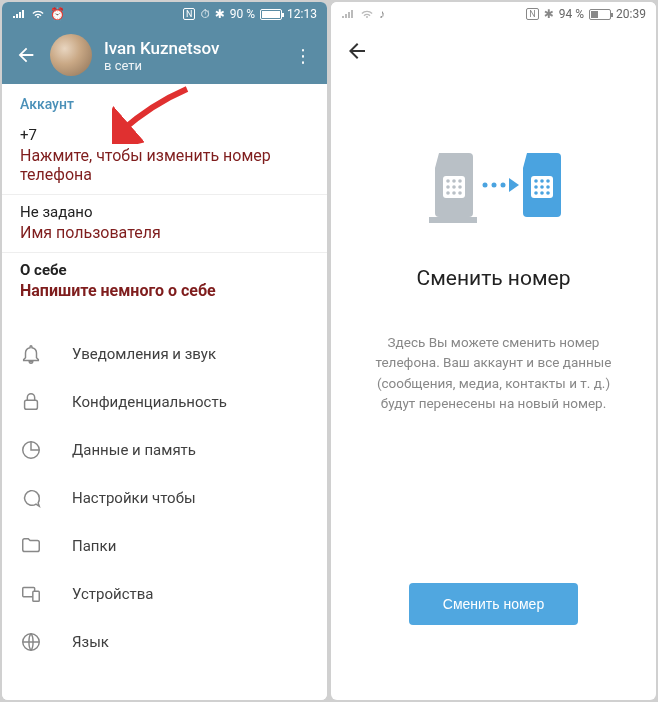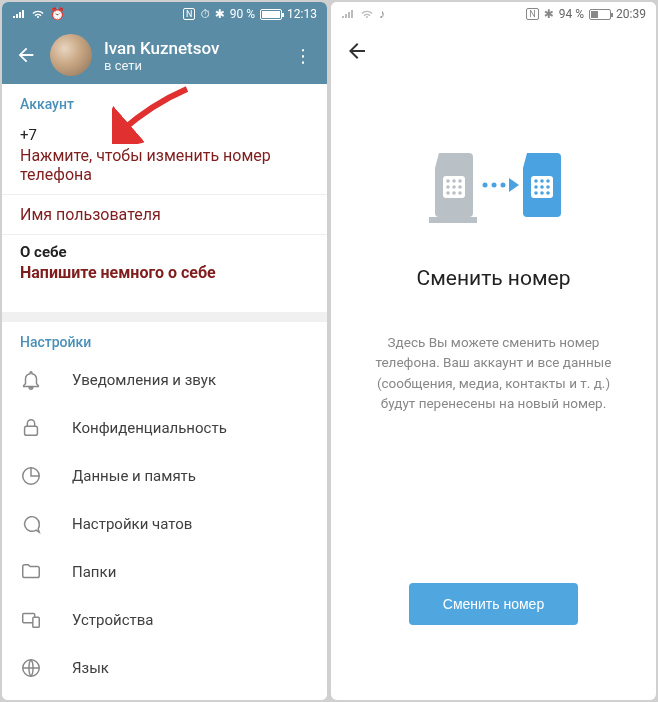--- a/index.html
+++ b/index.html
@@ -51,21 +51,21 @@
     width: 42px; height: 42px; border-radius: 50%;
     background: radial-gradient(circle at 35% 35%, #e8d5c0 0%, #c9a885 40%, #8a6f55 100%);
     margin-left: 12px; flex-shrink:0;
   }
   .hdr-text { margin-left: 12px; flex:1; }
   .hdr-name { font-size: 17px; font-weight: 500; }
   .hdr-status { font-size: 13px; opacity: 0.9; }
   .dots { width: 24px; text-align:center; font-size: 18px; }
   
   .content { background: #f0f0f0; height: calc(100% - 82px); overflow-y: hidden; }
-  .section { background: #fff; margin-bottom: 10px; padding-bottom: 20px; }
+  .section { background: #fff; padding-bottom: 20px; }
   .sec-title {
     color: #4a90b8; font-size: 14px; font-weight: 500;
     padding: 12px 18px 6px 18px;
   }
   .row {
     padding: 8px 18px 10px 18px;
     border-bottom: 1px solid #eee;
   }
   .row:last-child { border-bottom: none; font-weight: bold; }
   .row-main { font-size: 15px; color: #222; }
@@ -157,30 +157,30 @@
 
   <div class="content">
 
     <div class="section">
       <div class="sec-title">Аккаунт</div>
       <div class="row">
         <div class="row-main">+7</div>
         <div class="row-sub">Нажмите, чтобы изменить номер телефона</div>
       </div>
       <div class="row">
+        <div class="row-main">Не задано</div>
         <div class="row-sub">Имя пользователя</div>
       </div>
       <div class="row">
         <div class="row-main">О себе</div>
         <div class="row-sub">Напишите немного о себе</div>
       </div>
     </div>
 
     <div class="section">
-      <div class="sec-title">Настройки</div>
 
       <div class="set-row">
         <span class="ic">
             <svg viewBox="0 0 24 24" width="22" height="22">
               <path d="M12 22a2 2 0 002-2h-4a2 2 0 002 2zm6-6V11a6 6 0 00-5-5.9V4a1 1 0 10-2 0v1.1A6 6 0 006 11v5l-2 2v1h16v-1z" fill="none" stroke="currentColor" stroke-width="1.6"></path>
             </svg>
           </span>
         <span>Уведомления и звук</span>
       </div>
       <div class="set-row">
@@ -200,21 +200,21 @@
             </svg>
           </span>
         <span>Данные и память</span>
       </div>
       <div class="set-row">
         <span class="ic">
             <svg viewBox="0 0 24 24" width="22" height="22">
               <path d="M21 12a8 8 0 10-3.5 6.6L21 21l-1.2-3.7A8 8 0 0021 12z" fill="none" stroke="currentColor" stroke-width="1.6"></path>
             </svg>
           </span>
-        <span>Настройки чатов</span>
+        <span>Настройки чтобы</span>
       </div>
       <div class="set-row">
         <span class="ic">
             <svg viewBox="0 0 24 24" width="22" height="22">
               <path d="M3 6a2 2 0 012-2h4l2 2h8a2 2 0 012 2v8a2 2 0 01-2 2H5a2 2 0 01-2-2z" fill="none" stroke="currentColor" stroke-width="1.6"></path>
             </svg>
           </span>
         <span>Папки</span>
       </div>
       <div class="set-row">

